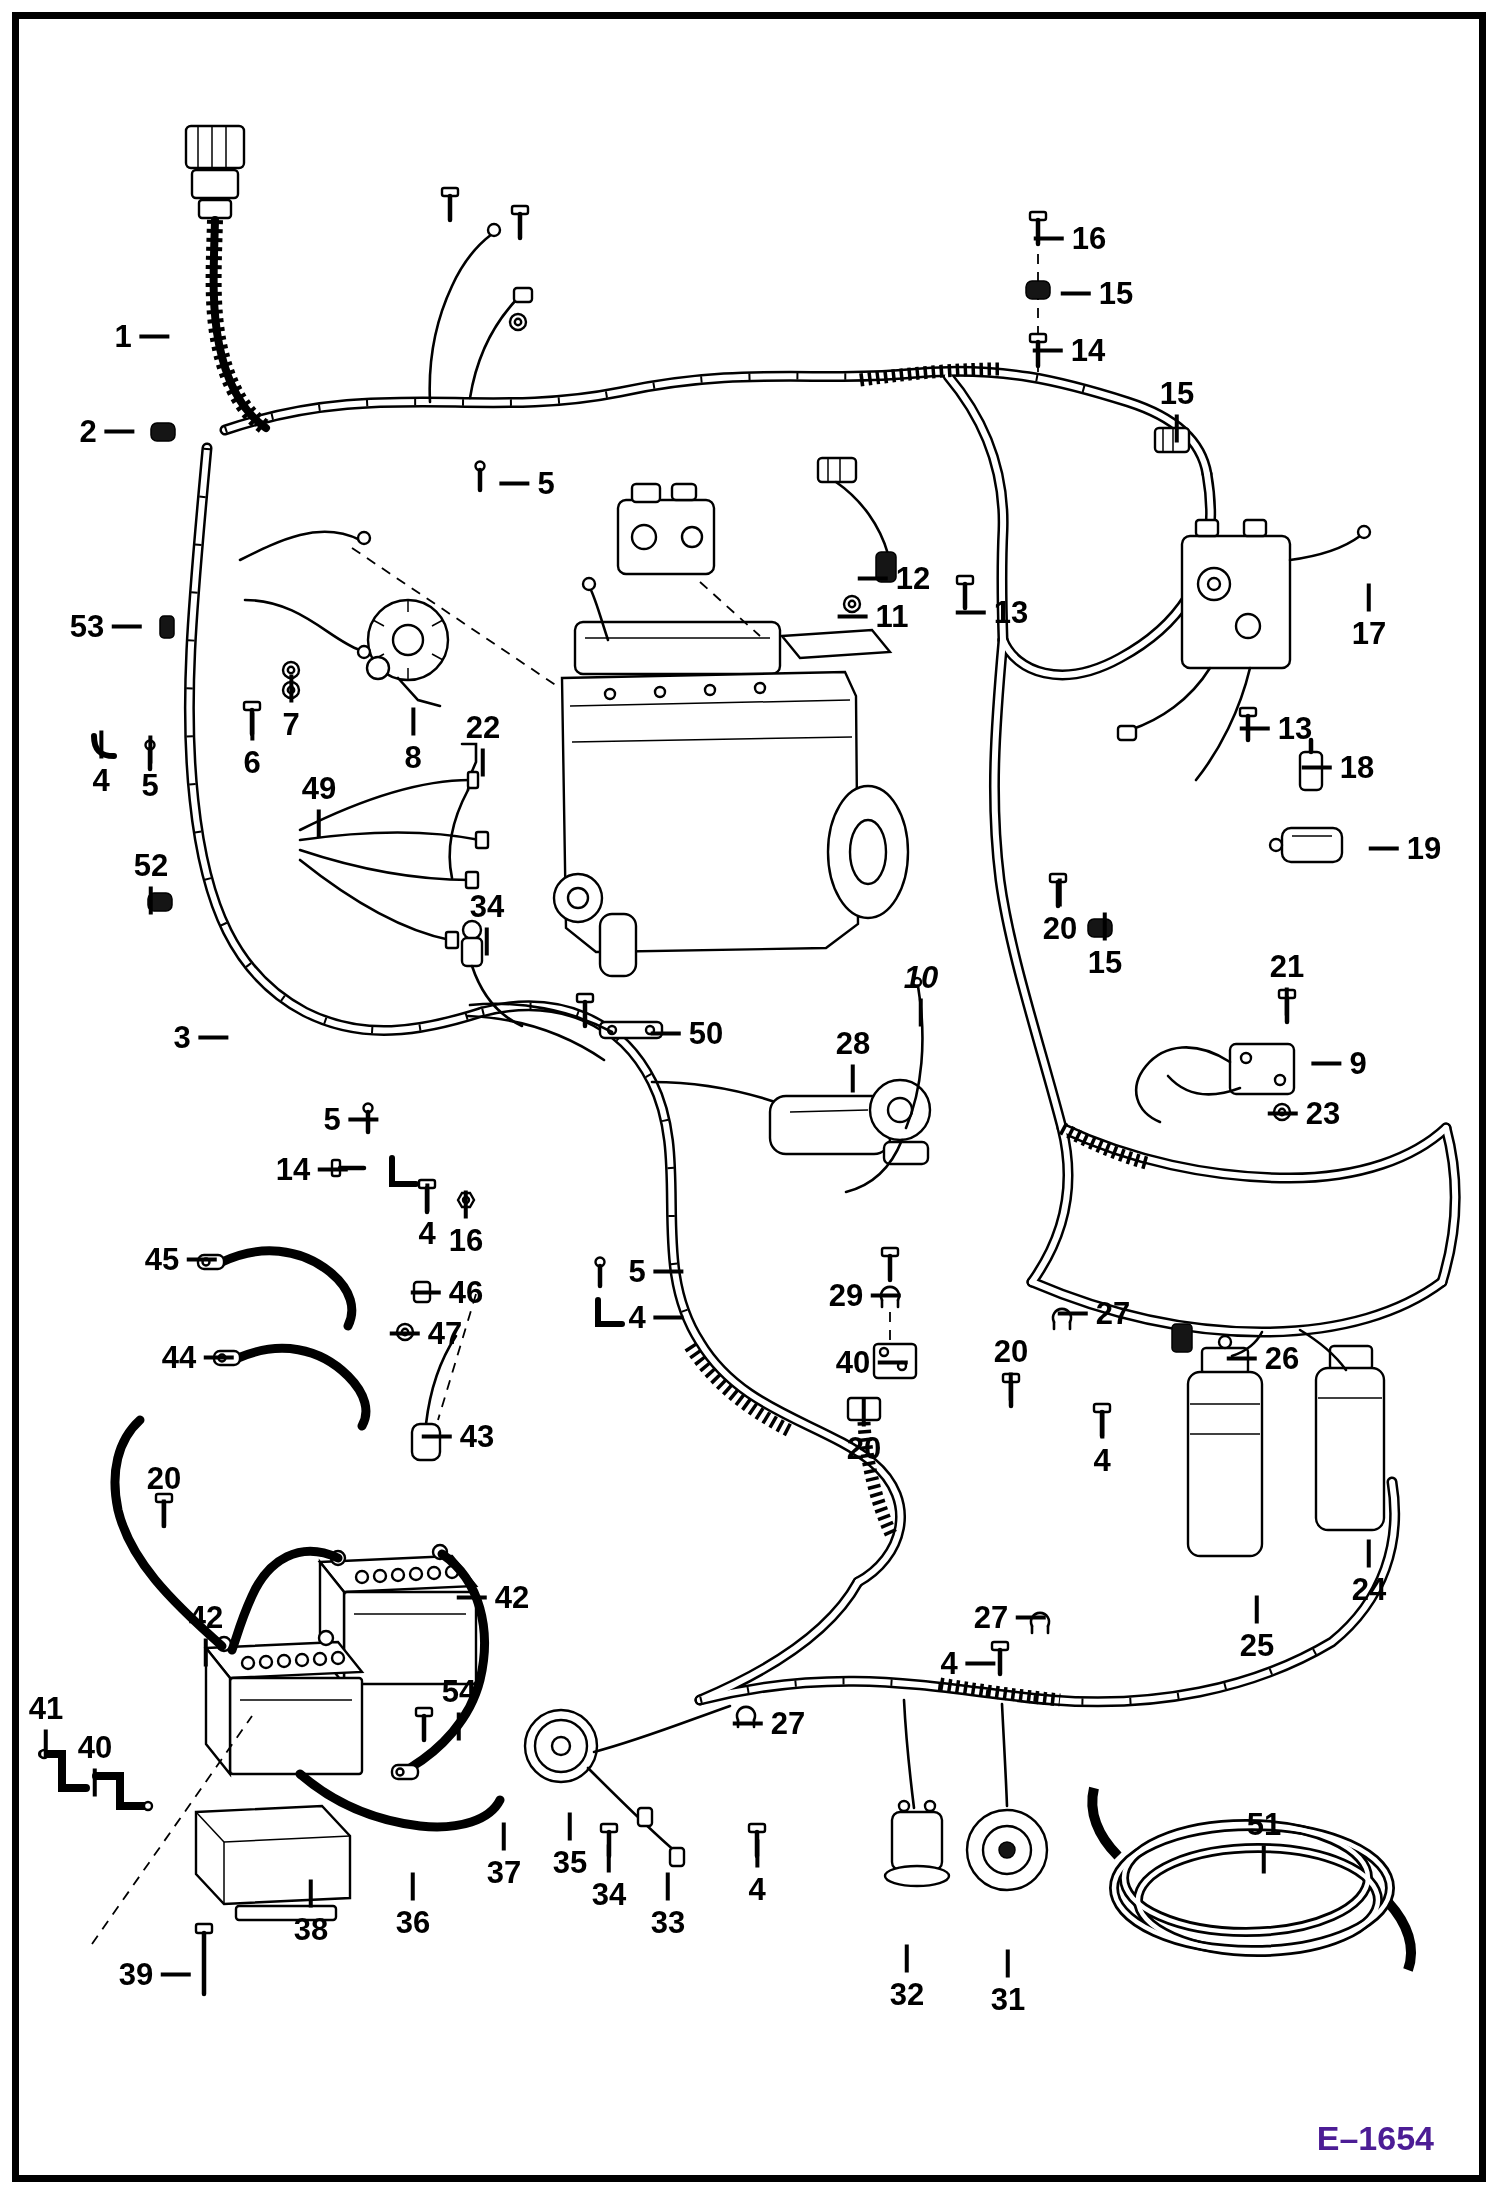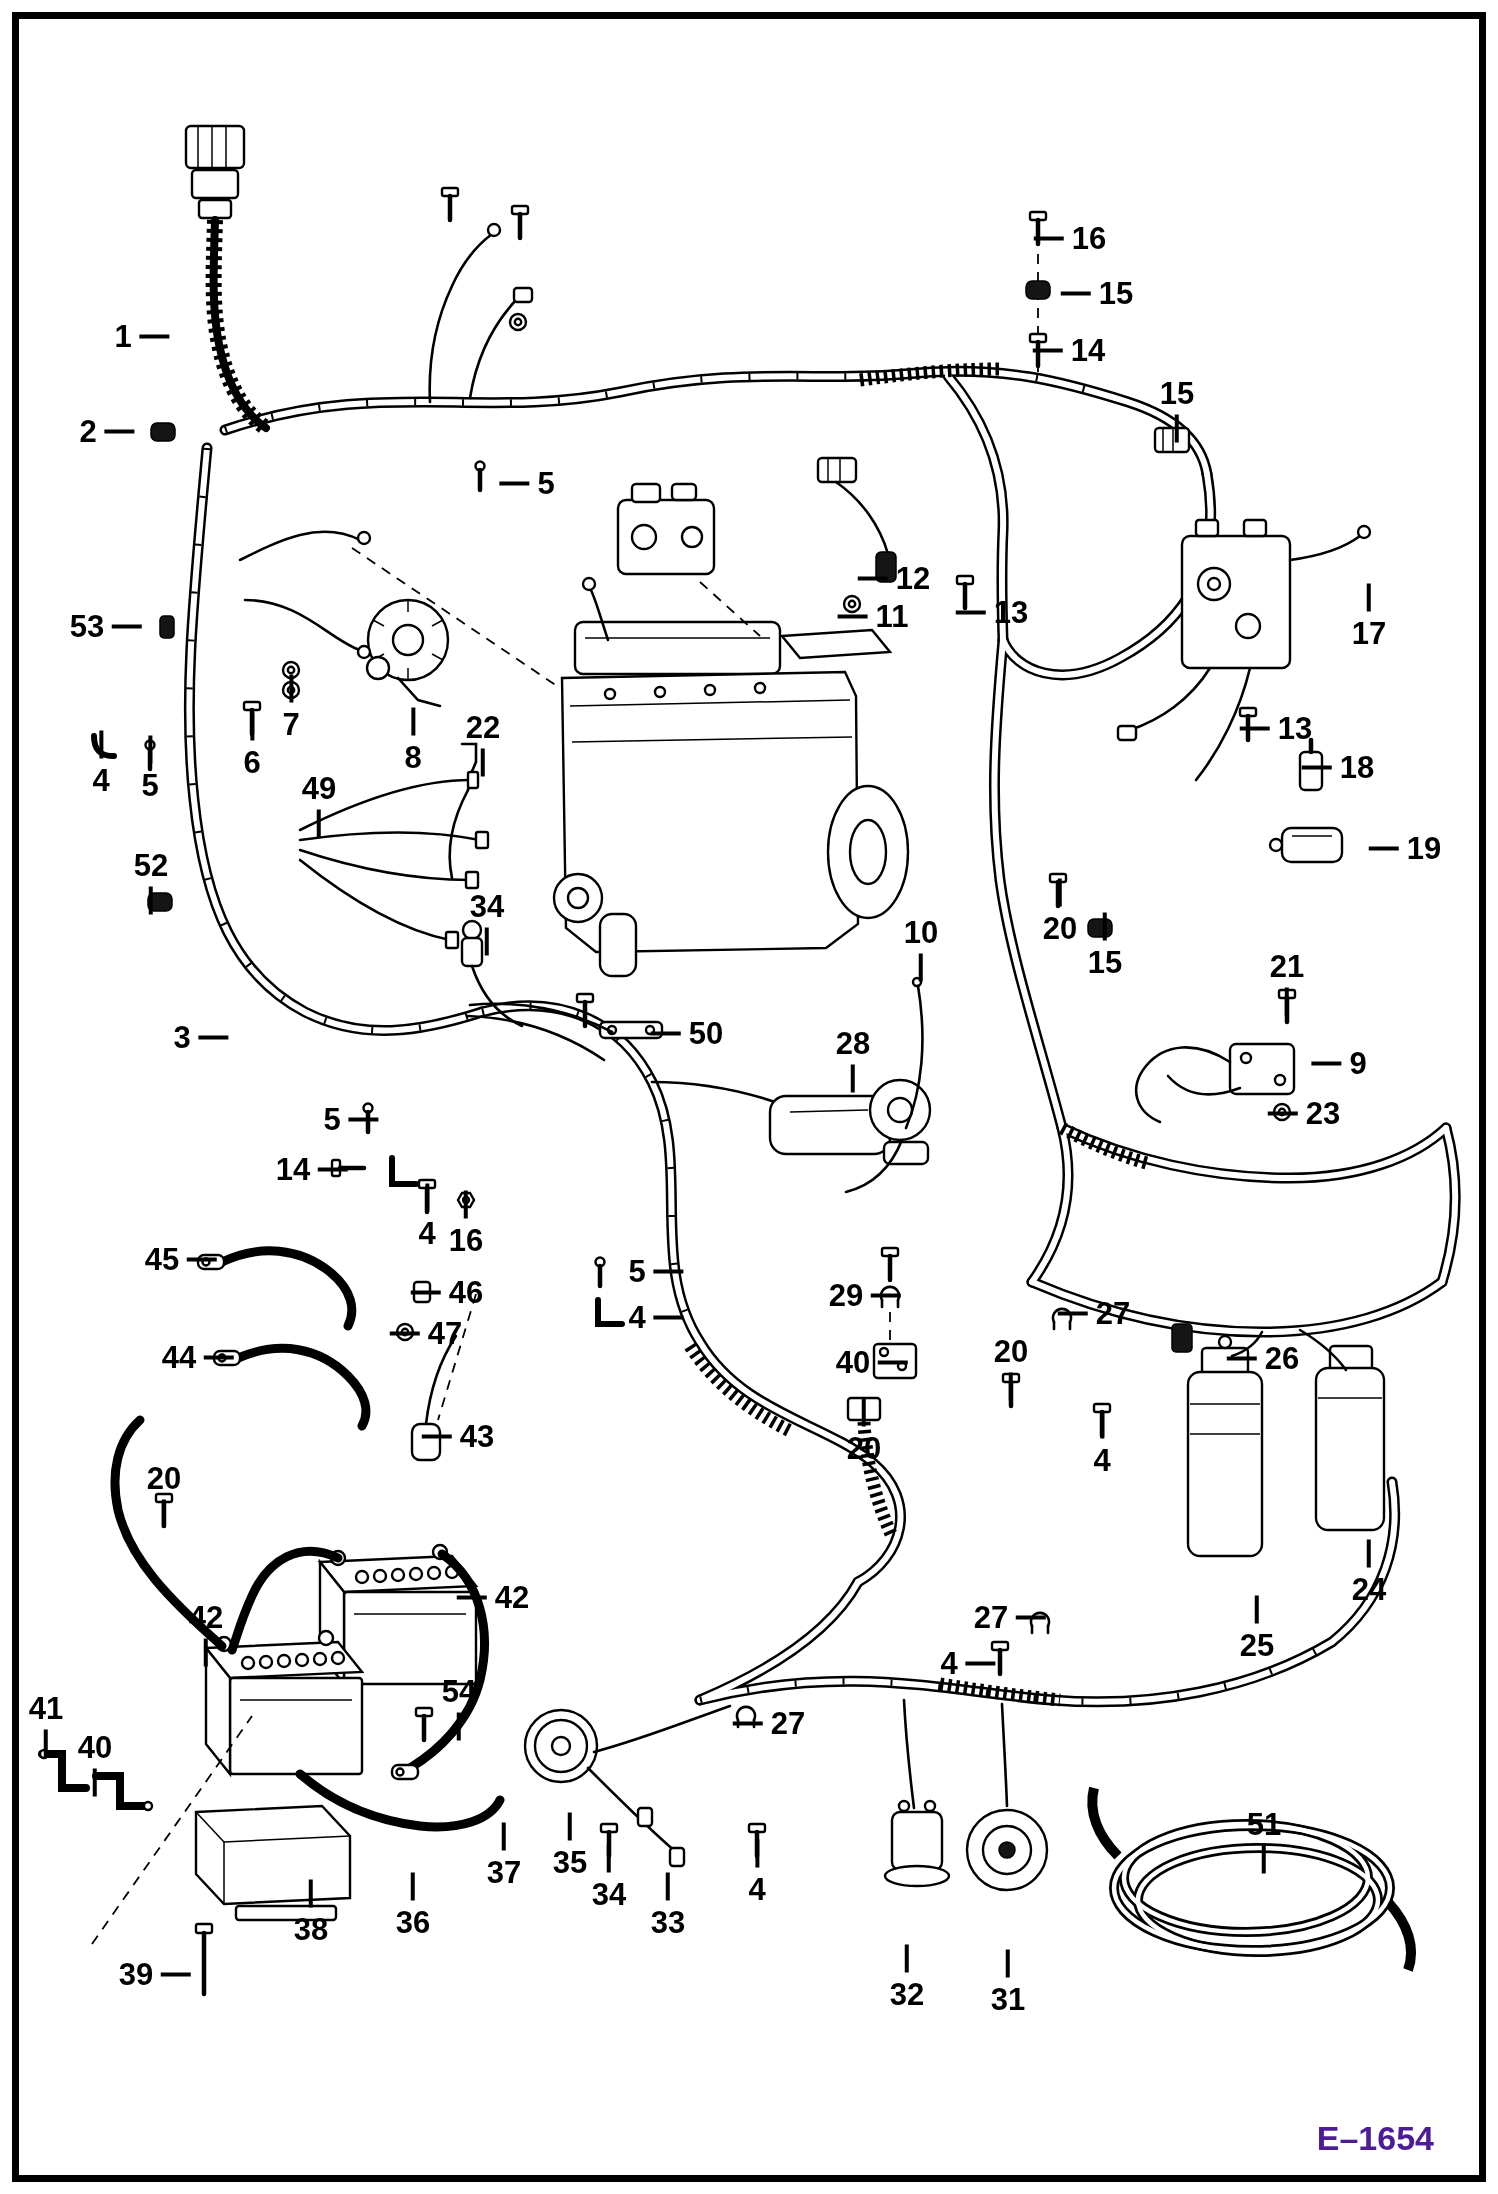--- a/index.html
+++ b/index.html
@@ -453,21 +453,21 @@
       <div class="callout" style="left: 483px; top: 727px;"><span class="num">22</span><span class="leader down"></span></div>
       <div class="callout" style="left: 319px; top: 788px;"><span class="num">49</span><span class="leader down"></span></div>
       <div class="callout" style="left: 1295px; top: 728px;"><span class="num">13</span><span class="leader left"></span></div>
       <div class="callout" style="left: 1357px; top: 767px;"><span class="num">18</span><span class="leader left"></span></div>
       <div class="callout" style="left: 1424px; top: 848px;"><span class="num">19</span><span class="leader left"></span></div>
       <div class="callout" style="left: 151px; top: 865px;"><span class="num">52</span><span class="leader down"></span></div>
       <div class="callout" style="left: 487px; top: 906px;"><span class="num">34</span><span class="leader down"></span></div>
       <div class="callout" style="left: 1060px; top: 928px;"><span class="num">20</span><span class="leader up"></span></div>
       <div class="callout" style="left: 1105px; top: 962px;"><span class="num">15</span><span class="leader up"></span></div>
       <div class="callout" style="left: 1287px; top: 966px; text-align: center;"><span class="num">21</span><span class="leader down"></span></div>
-      <div class="callout" style="left: 921px; top: 932px;"><span class="num">10</span><span class="leader down"></span></div>
+      <div class="callout" style="left: 921px; top: 977px; font-style: italic;"><span class="num">10</span><span class="leader down"></span></div>
       <div class="callout" style="left: 182px; top: 1037px;"><span class="num">3</span><span class="leader right"></span></div>
       <div class="callout" style="left: 706px; top: 1033px;"><span class="num">50</span><span class="leader left"></span></div>
       <div class="callout" style="left: 853px; top: 1043px;"><span class="num">28</span><span class="leader down"></span></div>
       <div class="callout" style="left: 1358px; top: 1063px;"><span class="num">9</span><span class="leader left"></span></div>
       <div class="callout" style="left: 1323px; top: 1113px;"><span class="num">23</span><span class="leader left"></span></div>
       <div class="callout" style="left: 332px; top: 1119px;"><span class="num">5</span><span class="leader right"></span></div>
       <div class="callout" style="left: 293px; top: 1169px;"><span class="num">14</span><span class="leader right"></span></div>
       <div class="callout" style="left: 427px; top: 1233px;"><span class="num">4</span><span class="leader up"></span></div>
       <div class="callout" style="left: 466px; top: 1240px;"><span class="num">16</span><span class="leader up"></span></div>
       <div class="callout" style="left: 162px; top: 1259px;"><span class="num">45</span><span class="leader right"></span></div>

